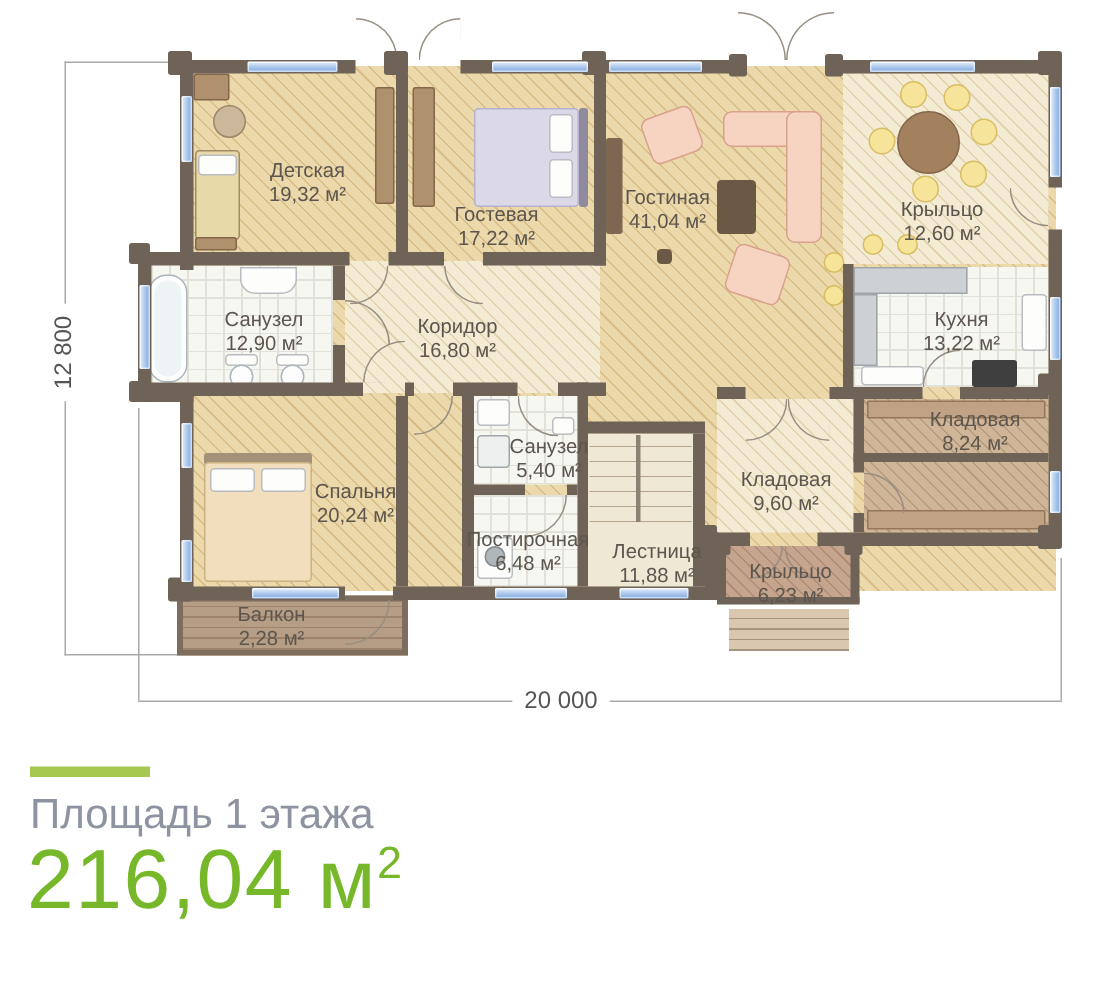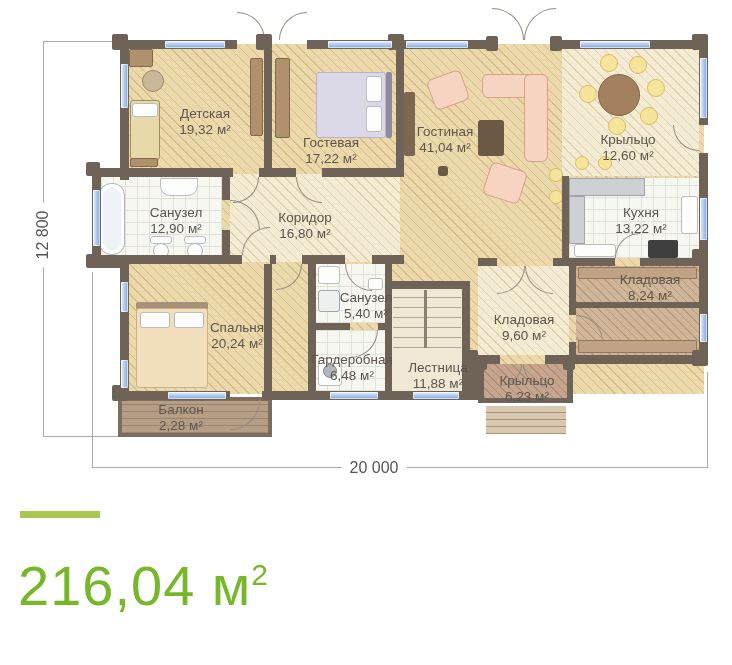--- a/index.html
+++ b/index.html
@@ -270,21 +270,21 @@
     </div>
   <div class="a label" style="left:237px;top:336px">
       <span>Спальня</span>
       <span>20,24 м²</span>
     </div>
   <div class="a label" style="left:366px;top:306px">
       <span>Санузел</span>
       <span>5,40 м²</span>
     </div>
   <div class="a label" style="left:352px;top:368px">
-      <span>Гардеробная</span>
+      <span>Постирочная</span>
       <span>6,48 м²</span>
     </div>
   <div class="a label" style="left:524px;top:328px">
       <span>Кладовая</span>
       <span>9,60 м²</span>
     </div>
   <div class="a label" style="left:438px;top:376px">
       <span>Лестница</span>
       <span>11,88 м²</span>
     </div>
@@ -300,15 +300,16 @@
   <div class="a dimline" style="left:43px;top:41px;width:1px;height:396px"></div>
   <div class="a dimline" style="left:43px;top:41px;width:77px;height:1px"></div>
   <div class="a dimline" style="left:43px;top:436px;width:75px;height:1px"></div>
   <div class="a dimlabel vert" style="left:43px;top:235px">12 800</div>
   <div class="a dimline" style="left:92px;top:467px;width:616px;height:1px"></div>
   <div class="a dimline" style="left:92px;top:272px;width:1px;height:195px"></div>
   <div class="a dimline" style="left:707px;top:372px;width:1px;height:95px"></div>
   <div class="a dimlabel" style="left:374px;top:468px">20 000</div>
 
   <div class="a fbar" style="left:20px;top:511px;width:80px;height:7px"></div>
+  <div class="a flabel" style="left:20px;top:527px">Площадь 1 этажа</div>
   <div class="a fvalue" style="left:18px;top:558px"><span>216,04</span><span> м</span><sup>2</sup></div>
 
 </div>
 
 </body></html>

